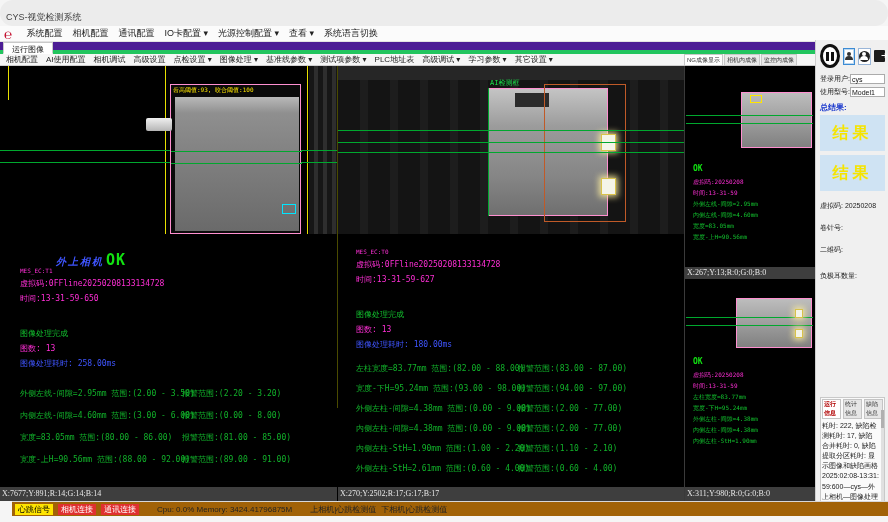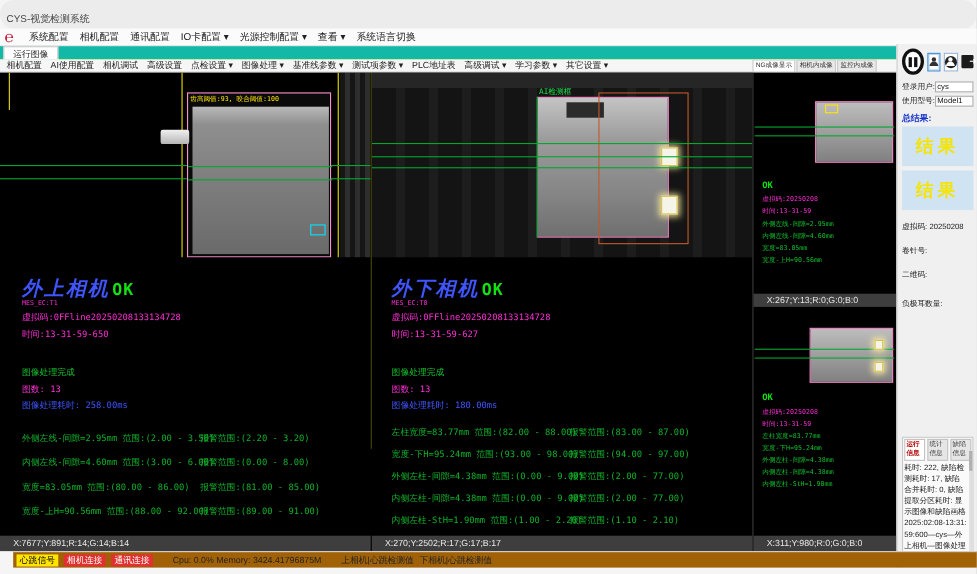--- a/index.html
+++ b/index.html
@@ -10,36 +10,36 @@
 
   
   .titlebar { position:absolute; top:0; left:0; width:888px; height:26px; background:#ececec;
               display:flex; align-items:flex-end; padding:0 0 2px 6px; font-size:9px; color:#444;border-radius:13px; }
   .menubar { position:absolute; top:26px; left:0; width:888px; height:16px; background:#fbfbfb;
              display:flex; align-items:center; gap:10px; padding-left:4px; font-size:9px; color:#222;
              border-bottom:1px solid #e3e3e3;}
   .logo { color:#c41230; font-family:"DejaVu Serif",serif; font-style:italic; font-weight:bold;
           font-size:14px; line-height:12px; margin-right:4px; }
   .menubar span.mi { cursor:default; }
-  .tabstrip { position:absolute; top:42px; left:0; width:815px; height:12px; background:#14b8a6;
-              border-bottom:1px solid #22c55e; font-size:8px; }
+  .tabstrip { position:absolute; top:42px; left:0; width:815px; height:12px; background:#4c1d95;
+              border-bottom:4px solid #22c55e; font-size:8px; }
   .tab-run { display:inline-block; background:#ffffff; border:1px solid #c9c9c9; border-bottom:1px solid #fff;
              padding:1px 8px 0 8px; height:12px; margin-left:3px; color:#222; }
   .toolrow { position:absolute; top:54px; left:0; width:815px; height:12px; background:#f6f6f6;
              display:flex; align-items:center; gap:8px; padding-left:6px; font-size:8px; color:#222;
              border-bottom:1px solid #cfcfcf; }
   .smalltabs { position:absolute; left:684px; top:54px; height:12px; display:flex; gap:1px; }
   .smalltabs span { font-size:6px; color:#333; background:#e9e9e9; border:1px solid #c8c8c8;
                     padding:0 2px; line-height:10px; }
   .smalltabs span.sel { background:#ffffff; }
 
   
   .main { position:absolute; top:66px; left:0; width:815px; height:435px; background:#000; overflow:hidden; }
   .coordstrip { position:absolute; background:#3e3e3e; color:#e8e8e8; font-size:8px; line-height:14px;
-                padding-left:12px; font-family:Liberation Sans, sans-serif; }
+                padding-left:2px; font-family:Liberation Serif, serif; }
 
   .vline-y { position:absolute; width:1px; background:#e8e000; }
   .hline-g { position:absolute; height:1px; background:#00a82e; }
   .vline-g { position:absolute; width:1px; background:#00a82e; }
 
   .part-left { position:absolute; left:170px; top:18px; width:131px; height:150px;
                border:1px solid #ff8fd0; background:#0a0a0a; }
   .part-left .body { position:absolute; left:4px; top:12px; right:1px; bottom:2px;
                background:linear-gradient(180deg,#b9b9b9 0%,#8f8f8f 12%,#7c7c7c 55%,#6a6a6a 100%); }
   .part-left .label { position:absolute; left:2px; top:1px; font-size:6px; color:#ffe600;
@@ -60,21 +60,21 @@
   .part-mid .notch { position:absolute; left:26px; top:4px; width:34px; height:14px; background:#2b2b2b; }
   .orange-rect { position:absolute; left:206px; top:18px; width:82px; height:138px;
                  border:1px solid #c05a28; }
   .glow { position:absolute; width:15px; height:17px; background:#f4f4e8;
           box-shadow:0 0 6px 2px rgba(255,240,160,0.85); border:1px solid #d8c24a; }
   .ai-label { position:absolute; left:152px; top:12px; font-size:7px; color:#19e04a;
               font-family:"DejaVu Sans Mono",monospace; }
 
   
   .caminfo { position:absolute; left:20px; top:184px; width:316px; font-family:"DejaVu Sans Mono",monospace; }
-  .camname { font-size:18px; font-weight:bold; font-style:italic; color:#3f55ff; letter-spacing:2px; }
+  .camname { font-size:10px; font-weight:bold; font-style:italic; color:#3f55ff; letter-spacing:2px;margin-left:36px; }
   .camok { font-size:15px; font-weight:bold; color:#12e212; margin-left:2px; letter-spacing:1px; }
   .mesline { font-size:6px; color:#ff2fd6; margin-top:-2px; }
   .iline { font-size:8px; margin-top:4px; white-space:nowrap; }
   .c-mag { color:#ff2fd6; } .c-grn { color:#12c22e;margin-top:24px; } .c-blu { color:#3f55ff; }
   .c-yel { color:#d8d800; }
   .measrow { display:flex; font-size:8px; color:#11b22a; margin-top:11px; white-space:nowrap; }
   .measrow .m { width:162px; flex:none; } .measrow .a { flex:none; }
 
   
   .rv-img { position:absolute; background:linear-gradient(180deg,#bdbdbd,#808080); border:1px solid #ff8fd0; }
@@ -237,23 +237,20 @@
         <div class="glow" style="left:263px;top:68px;"></div>
         <div class="glow" style="left:263px;top:112px;"></div>
         <div class="hline-g" style="left:0;top:64px;width:346px;"></div>
         <div class="hline-g" style="left:0;top:76px;width:346px;"></div>
         <div class="hline-g" style="left:0;top:86px;width:346px;"></div>
         <div class="vline-g" style="left:150px;top:22px;height:128px;"></div>
         <div class="ai-label">AI检测框</div>
       </div>
 
       <div class="caminfo" style="left:18px;">
-        <div>
-          <span class="camname">外下相机</span><span class="camok">OK</span>
-        </div>
         <div class="mesline">MES_EC:T0</div>
         <div class="iline c-mag">虚拟码:0FFline20250208133134728</div>
         <div class="iline c-mag">时间:13-31-59-627</div>
         <div class="iline c-grn">图像处理完成</div>
         <div class="iline c-mag">图数: 13</div>
         <div class="iline c-blu">图像处理耗时: 180.00ms</div>
         <div style="height:4px;"></div>
         <div class="measrow" style="margin-top:9px">
           <span class="m">左柱宽度=83.77mm 范围:(82.00 - 88.00)</span>
           <span class="a">报警范围:(83.00 - 87.00)</span>

